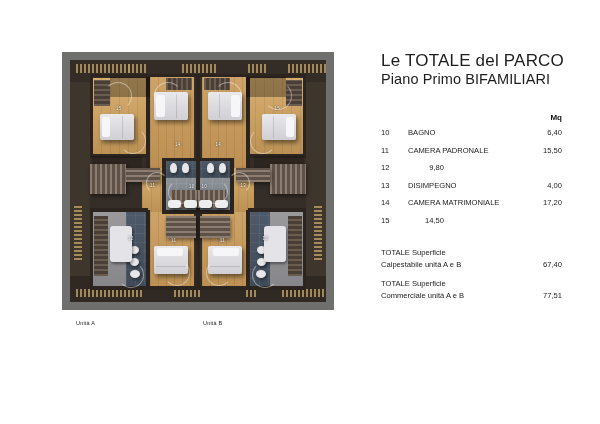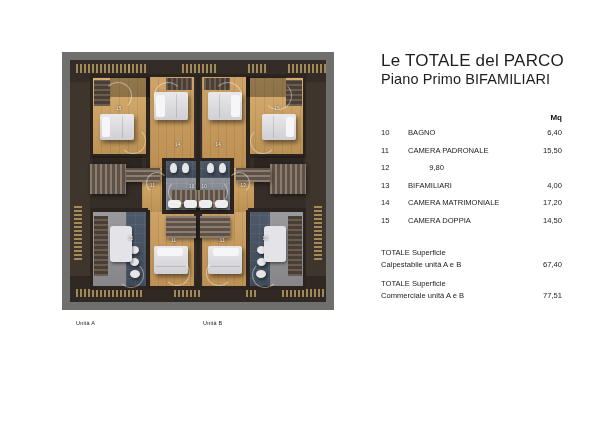--- a/index.html
+++ b/index.html
@@ -421,31 +421,30 @@
       <span class="lnum">11</span>
       <span class="lname">CAMERA PADRONALE</span>
       <span class="lval">15,50</span>
     </div>
     <div class="lrow">
       <span class="lnum">12</span>
       <span class="lval">9,80</span>
     </div>
     <div class="lrow">
       <span class="lnum">13</span>
-      <span class="lname">BIFAMILIARI</span>
+      <span class="lname">DISIMPEGNO</span>
       <span class="lval">4,00</span>
     </div>
     <div class="lrow">
       <span class="lnum">14</span>
       <span class="lname">CAMERA MATRIMONIALE</span>
       <span class="lval">17,20</span>
     </div>
     <div class="lrow">
       <span class="lnum">15</span>
-      <span class="lname">CAMERA DOPPIA</span>
       <span class="lval">14,50</span>
     </div>
   </div>
 
   <div class="totals">
     <div class="trow">
       <div>TOTALE Superficie</div>
       <div class="l2">
         <span class="txt">Calpestabile unità A e B</span>
         <span class="v">67,40</span>

